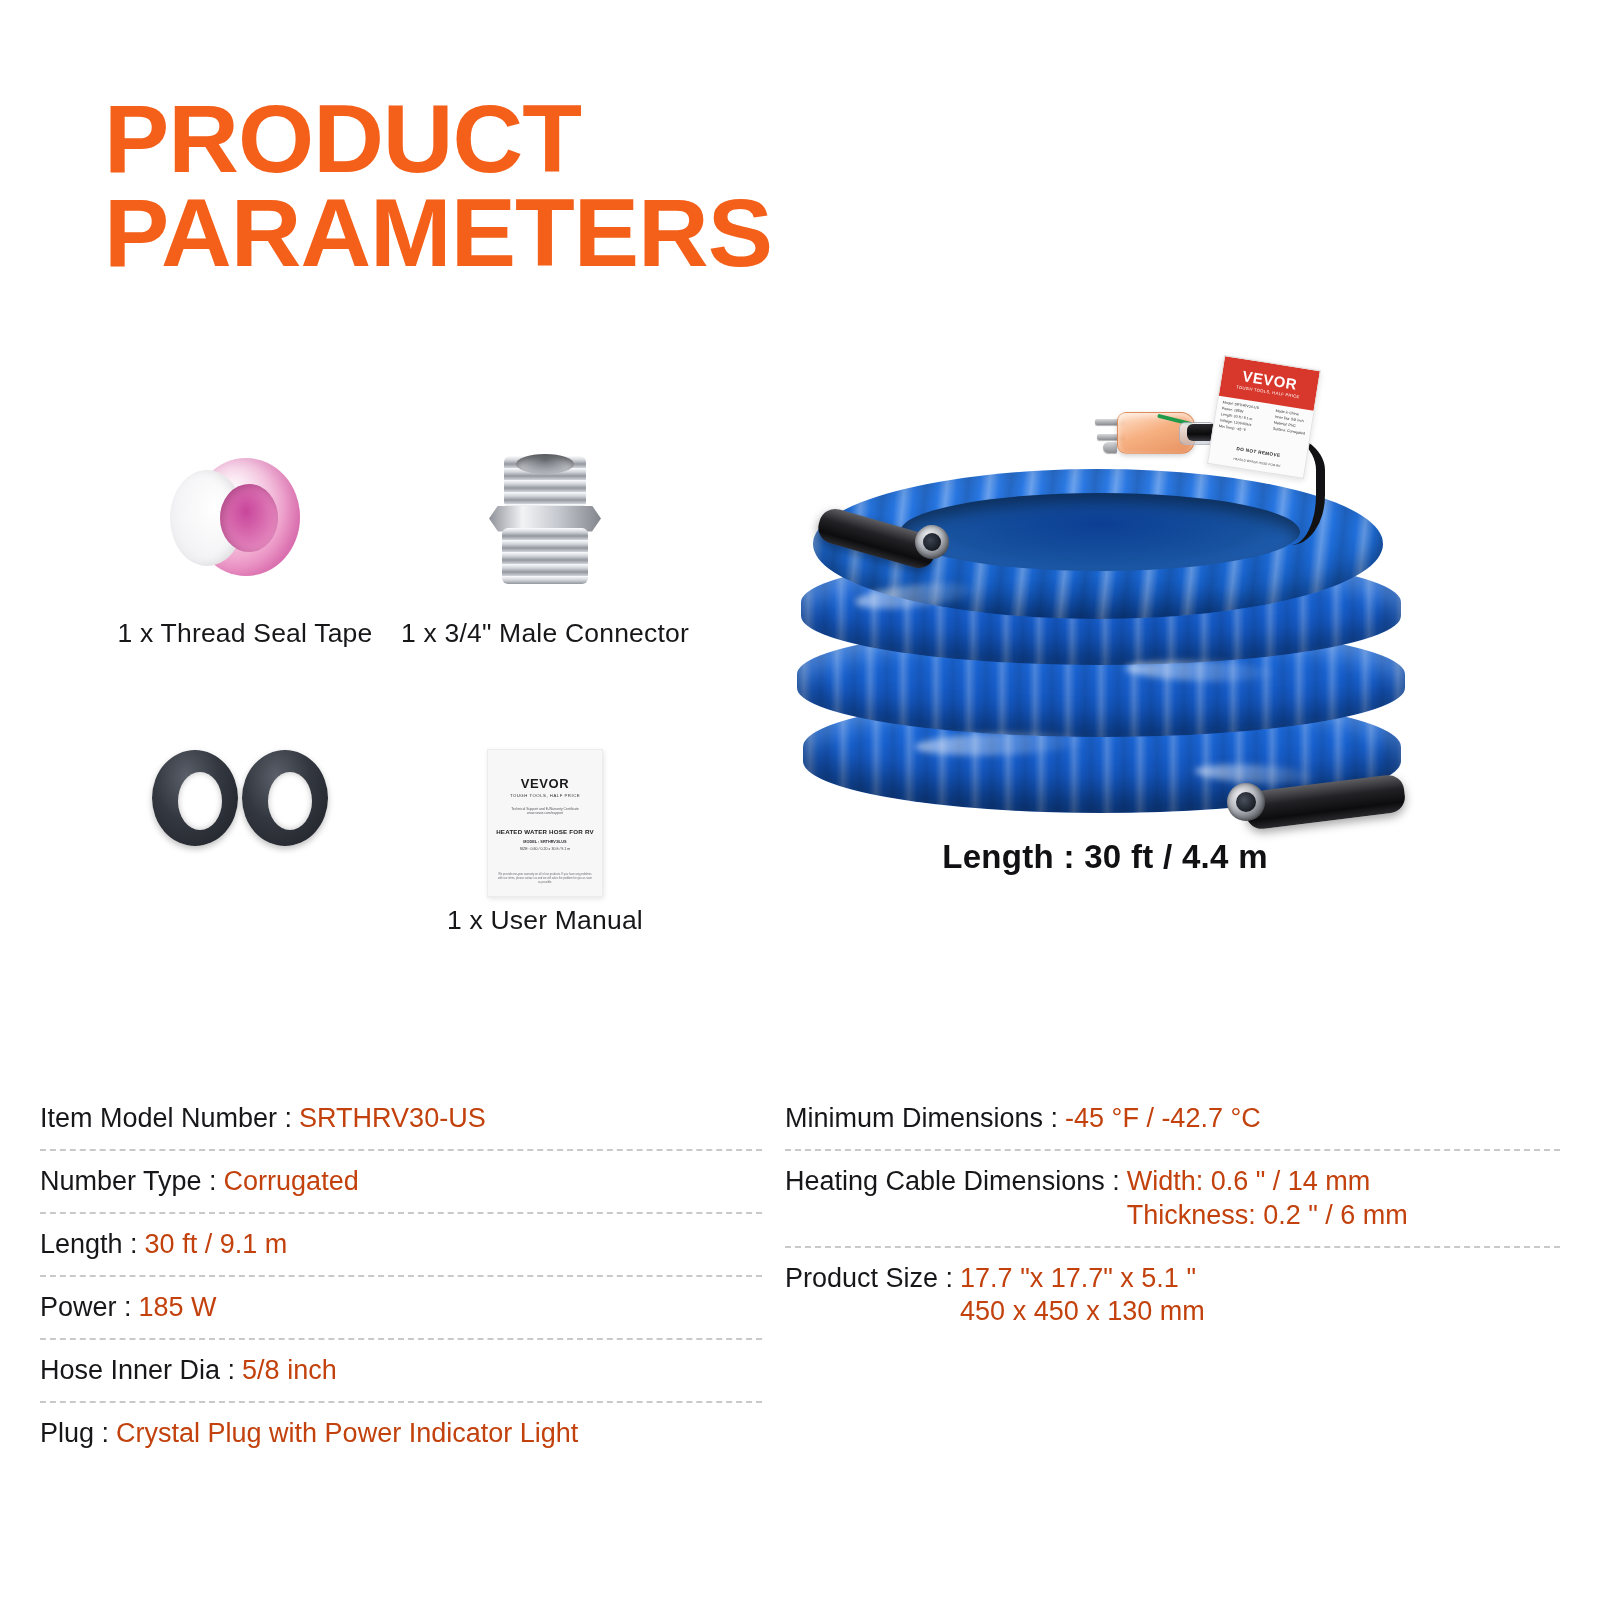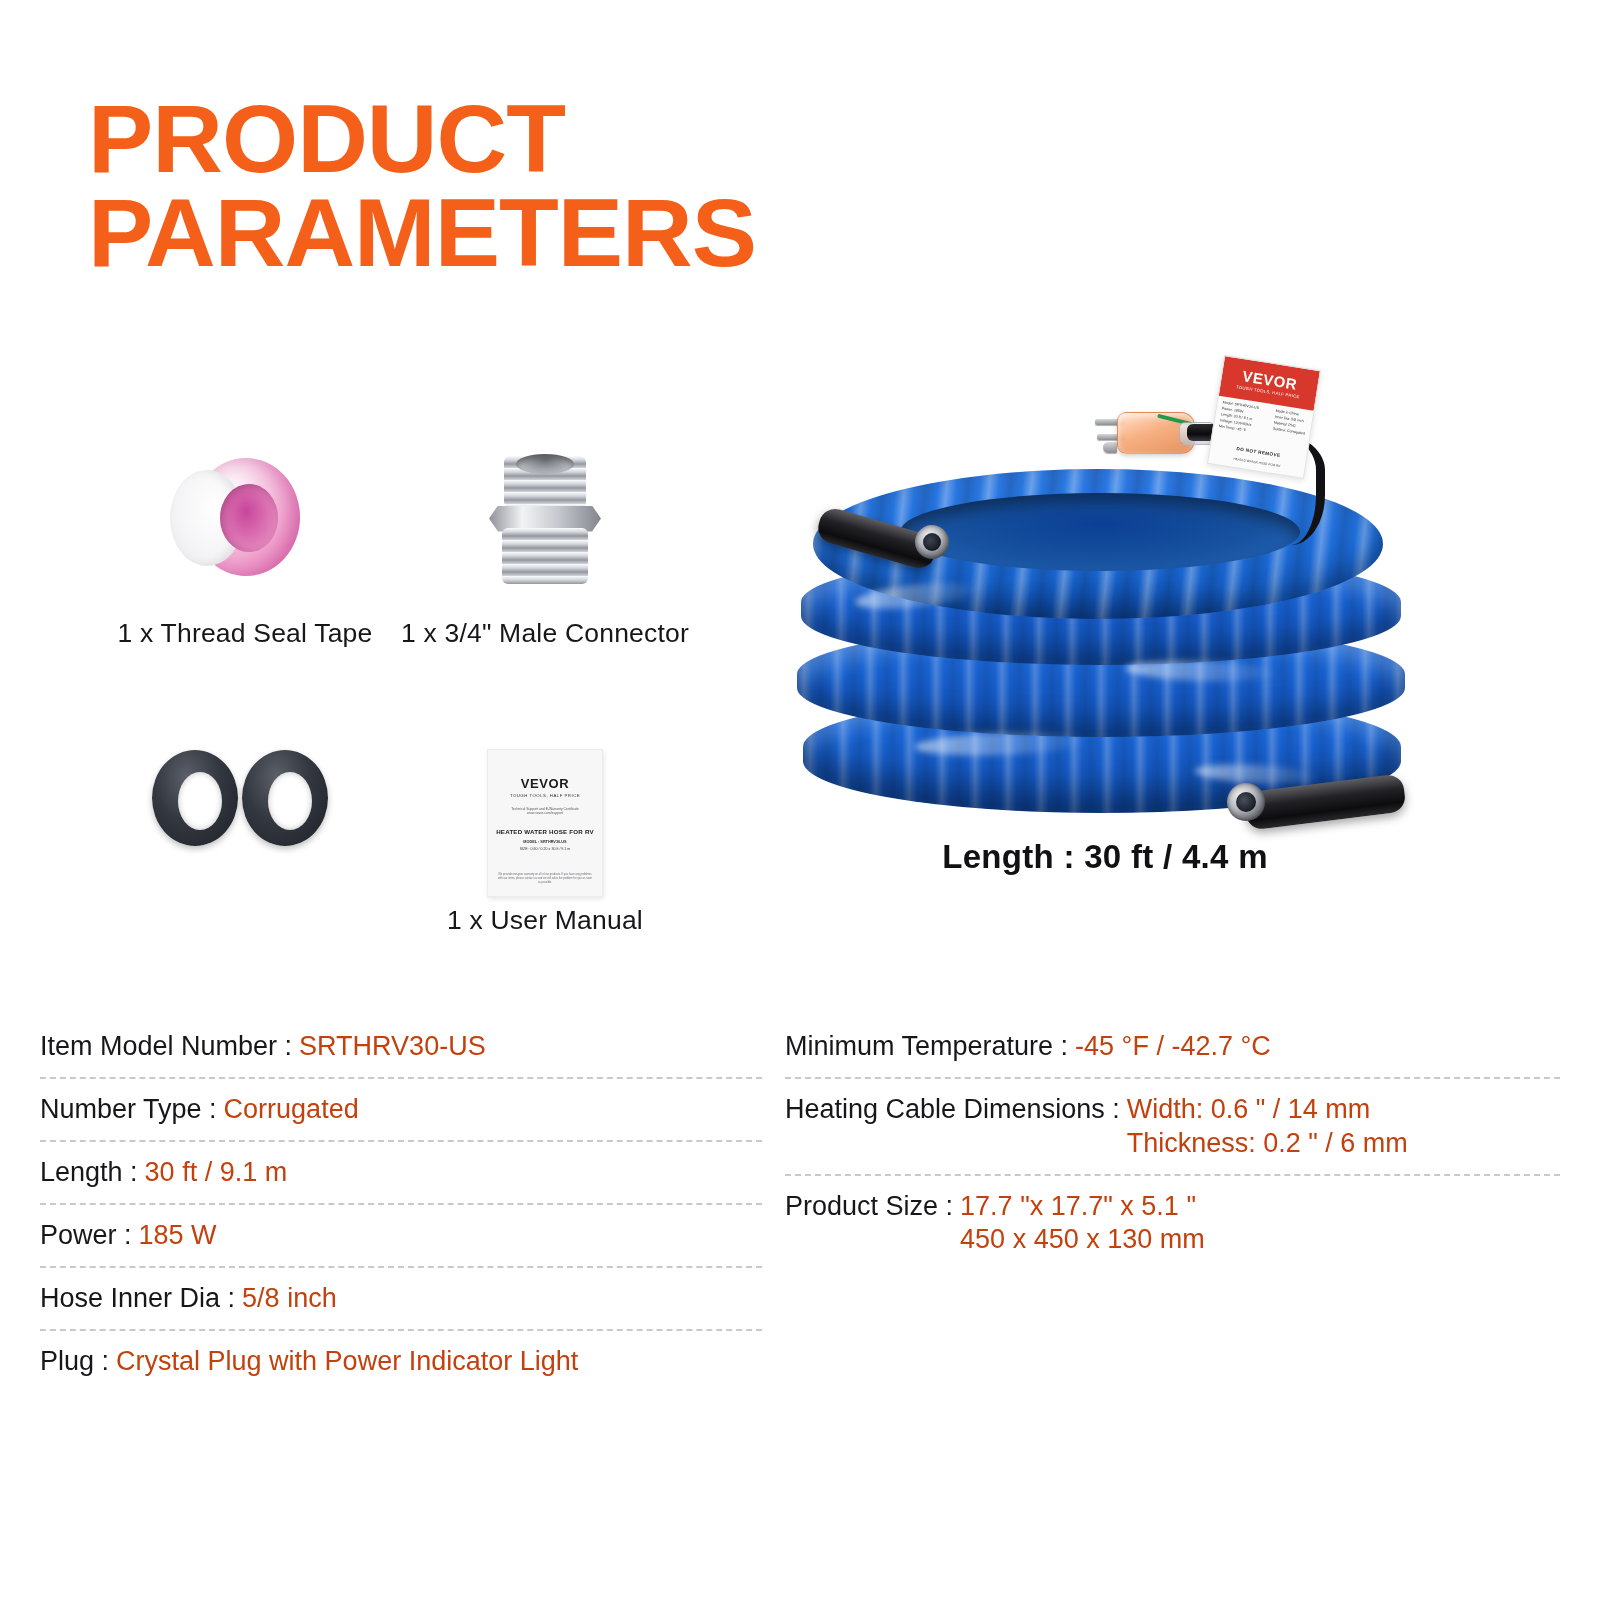--- a/index.html
+++ b/index.html
@@ -10,21 +10,21 @@
     width: 1600px; height: 1600px;
     font-family: "Liberation Sans", sans-serif;
     color: #1a1a1a;
     overflow: hidden;
     position: relative;
   }
 
   
   .title-block {
     position: absolute;
-    left: 88px; top: 92px;
+    left: 104px; top: 92px;
     width: 700px;
   }
   .title-line {
     font-family: "Liberation Sans Narrow", "Liberation Sans", sans-serif;
     font-weight: bold;
     font-size: 96px;
     line-height: 0.98;
     letter-spacing: -1px;
     color: #f4601a;
     transform: scaleX(1.02);
@@ -238,21 +238,21 @@
     left: 795px; top: 838px;
     width: 620px;
     text-align: center;
     font-size: 33px;
     font-weight: bold;
     color: #111114;
     letter-spacing: 0.3px;
   }
 
   
-  .spec-table { position: absolute; top: 1016px; }
+  .spec-table { position: absolute; top: 1088px; }
   .spec-left  { left: 40px;  width: 722px; }
   .spec-right { left: 785px; width: 775px; }
 
   .spec-row {
     border-bottom: 2px dashed #c9c9c9;
     padding: 14px 0 13px 0;
     min-height: 34px;
   }
   .spec-row:last-child { border-bottom: none; }
   .spec-line {
@@ -546,21 +546,21 @@
     <div class="spec-line">
       <span class="spec-label">Plug :</span>
       <span class="spec-value">Crystal Plug with Power Indicator Light</span>
     </div>
   </div>
 </div>
 
 <div class="spec-table spec-right">
   <div class="spec-row">
     <div class="spec-line">
-      <span class="spec-label">Minimum Temperature :</span>
+      <span class="spec-label">Minimum Dimensions :</span>
       <span class="spec-value">-45 °F / -42.7 °C</span>
     </div>
   </div>
   <div class="spec-row">
     <div class="spec-line">
       <span class="spec-label">Heating Cable Dimensions :</span>
       <span>
         <span class="spec-value indent">Width: 0.6 " / 14 mm</span>
         <span class="spec-value indent">Thickness: 0.2 " / 6 mm</span>
       </span>

